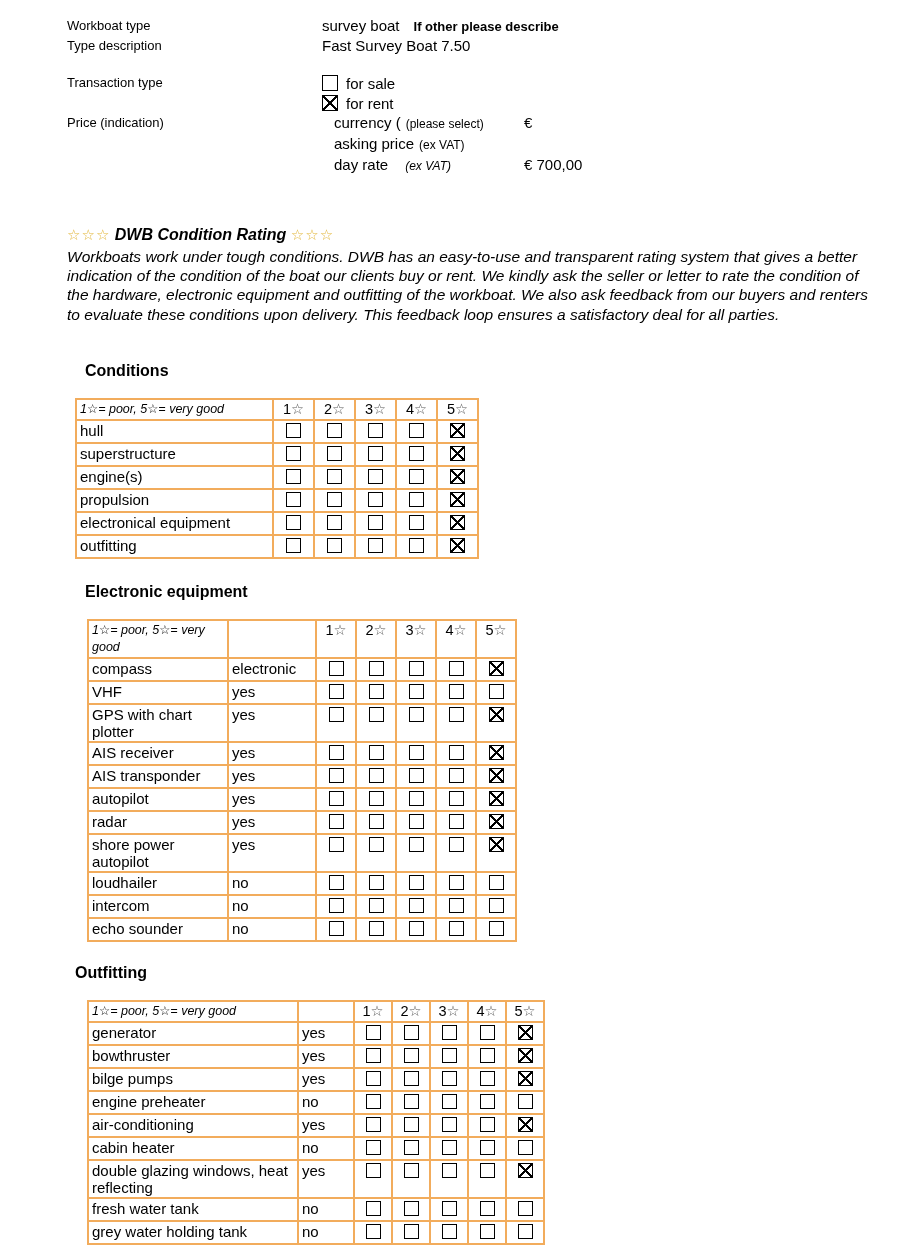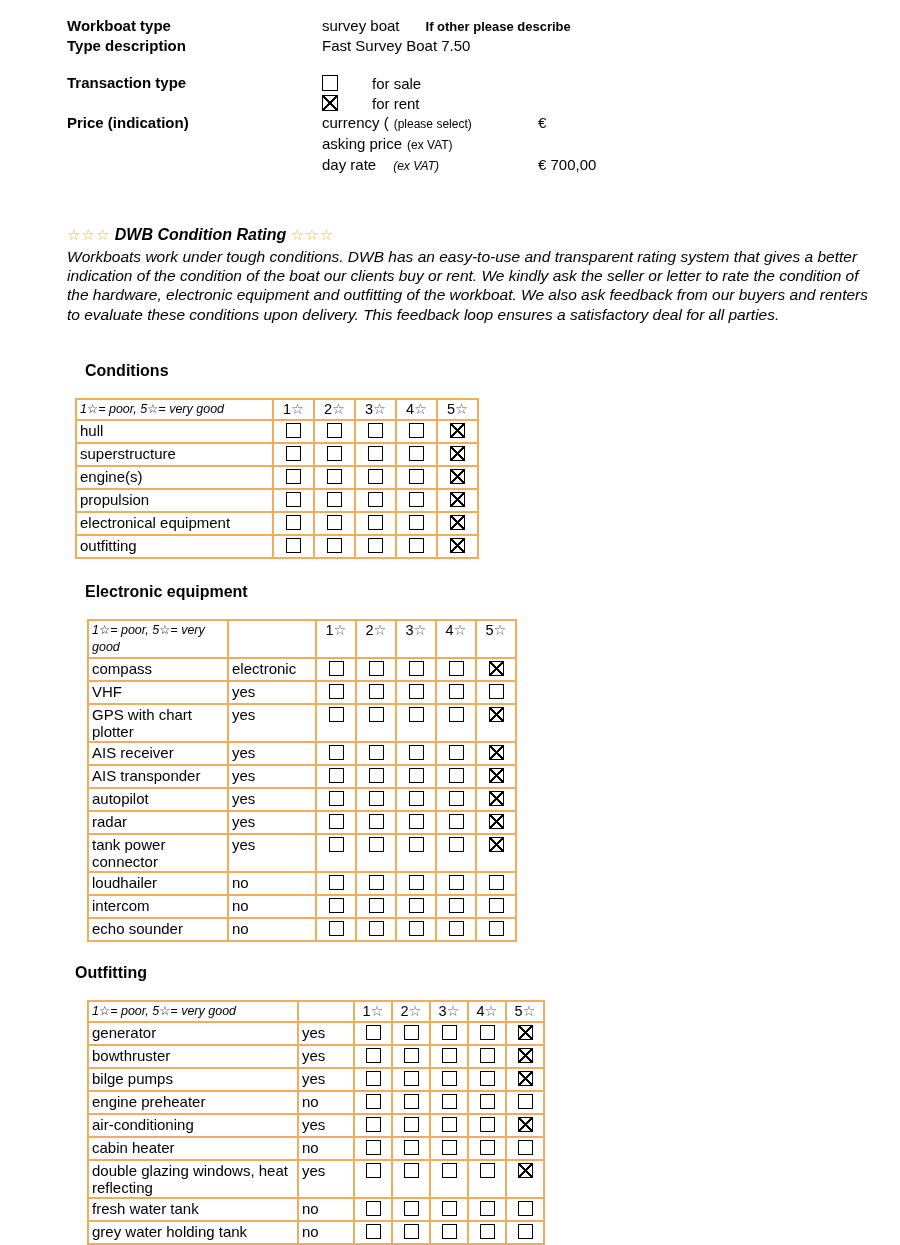--- a/index.html
+++ b/index.html
@@ -2,27 +2,27 @@
 <html><head>
 <meta charset="utf-8">
 <style>
   html,body{margin:0;padding:0;}
   body{width:900px;height:1245px;background:#ffffff;color:#000;
        font-family:"Liberation Sans","DejaVu Sans",sans-serif;font-size:15px;overflow:hidden;}
   .page{position:relative;padding:16px 20px 0 67px;box-sizing:border-box;}
 
   
   .frow{display:flex;line-height:19px;}
-  .flabel{width:255px;font-weight:bold;font-size:15px;flex:none;}
-  .fvalue{flex:1;display:flex;align-items:baseline;gap:26px;}
+  .flabel{width:255px;font-weight:normal;font-size:13px;flex:none;}
+  .fvalue{flex:1;display:flex;align-items:baseline;}
   .gap18{height:18px;}
-  .note-bold{font-weight:bold;font-size:13px;}
+  .note-bold{font-weight:bold;font-size:13px;margin-left:14px;}
   .hint{font-size:12px;margin-left:5px;}
   .hint-wide{font-style:italic;font-size:12px;margin-left:17px;}
-  .fv-main{width:190px;display:flex;align-items:baseline;flex:none;}
+  .fv-main{width:190px;display:flex;align-items:baseline;flex:none;margin-left:12px;}
   .cb{display:inline-block;width:15px;height:15px;border:1.7px solid #000;box-sizing:border-box;background:#fff;}
   .cb.checked{background-image:
      linear-gradient(to top right, transparent 44%, #000 44%, #000 56%, transparent 56%),
      linear-gradient(to bottom right, transparent 44%, #000 44%, #000 56%, transparent 56%);}
   .cb-top{width:16px;height:16px;margin-right:8px;position:relative;top:2px;flex:none;}
 
   
   .dwb{margin-top:49px;font-size:16px;font-weight:bold;font-style:italic;line-height:19px;}
   .gold-stars{color:#E3B83E;font-weight:normal;font-style:normal;font-size:15px;letter-spacing:1px;}
   .intro{margin:3px 0 0 0;font-style:italic;font-size:15.5px;line-height:19.2px;width:814px;}
@@ -282,21 +282,21 @@
           <tr>
             <td class="lbl">radar</td>
             <td class="val">yes</td>
             <td class="star-cell"><span class="cb"></span></td>
             <td class="star-cell"><span class="cb"></span></td>
             <td class="star-cell"><span class="cb"></span></td>
             <td class="star-cell"><span class="cb"></span></td>
             <td class="star-cell"><span class="cb checked"></span></td>
           </tr>
           <tr>
-            <td class="lbl">tank power connector</td>
+            <td class="lbl">shore power autopilot</td>
             <td class="val">yes</td>
             <td class="star-cell"><span class="cb"></span></td>
             <td class="star-cell"><span class="cb"></span></td>
             <td class="star-cell"><span class="cb"></span></td>
             <td class="star-cell"><span class="cb"></span></td>
             <td class="star-cell"><span class="cb checked"></span></td>
           </tr>
           <tr>
             <td class="lbl">loudhailer</td>
             <td class="val">no</td>

